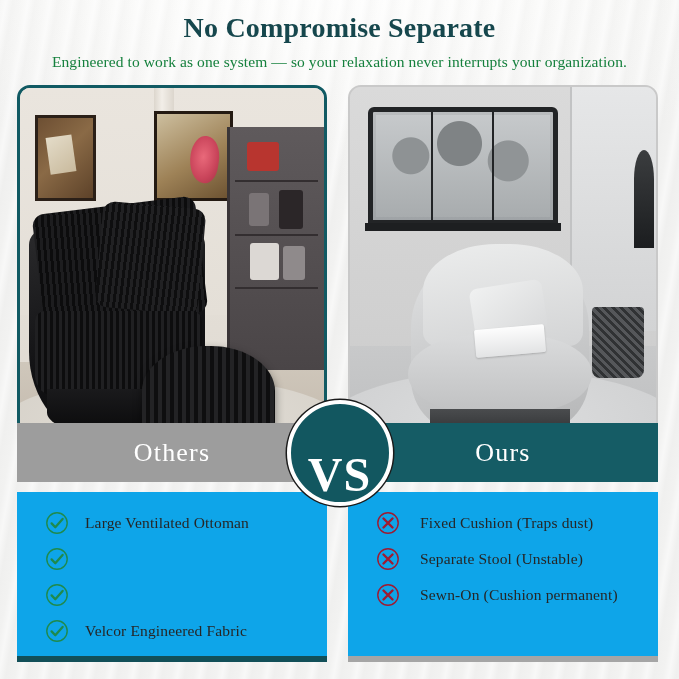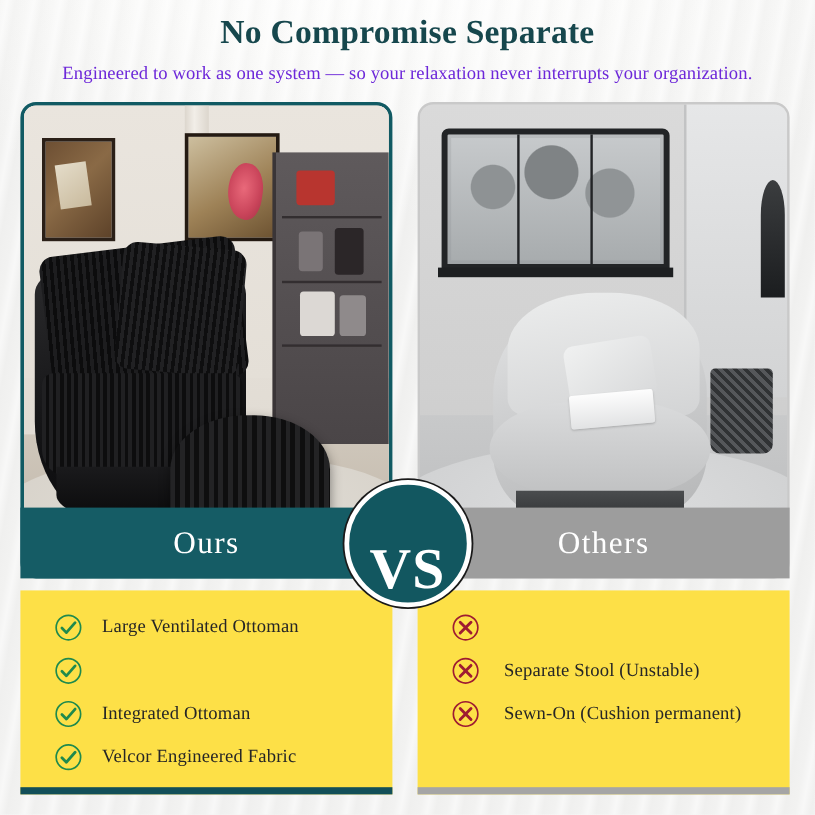--- a/index.html
+++ b/index.html
@@ -31,21 +31,21 @@
     text-align:center;
     font-size:28px;
     font-weight:bold;
     color:#16474d;
     letter-spacing:.2px;
     padding-top:12px;
   }
   .subtitle{
     text-align:center;
     font-size:15.5px;
-    color:#6d28d9;
+    color:#15803d;
     padding-top:9px;
     letter-spacing:.1px;
   }
 
   
   .panels{
     position:absolute;
     top:85px; left:17px;
     width:645px; height:397px;
     display:flex;
@@ -190,21 +190,21 @@
   }
 
   
   .lists{
     position:absolute; top:492px; left:17px;
     width:645px; height:170px;
     display:flex; gap:21px;
   }
   .list-card{
     width:310px; height:170px;
-    background:#fde047;
+    background:#0ea5e9;
     position:relative;
     padding-top:13px;
   }
   .list-card::after{
     content:""; position:absolute; left:0; right:0; bottom:0; height:6px;
   }
   .list-card.ours::after{ background:#124f58; }
   .list-card.others::after{ background:#a5a5a5; }
 
   .frow{
@@ -278,25 +278,25 @@
         <div class="r-chair-seat"></div>
         <div class="r-chair-base"></div>
         <div class="r-pillow"></div>
         <div class="r-book"></div>
         <div class="basket"></div>
       </div>
     </div>
   </div>
 
   <div class="bands">
+    <div class="band others">
+      <span>Others</span>
+    </div>
     <div class="band ours">
       <span>Ours</span>
-    </div>
-    <div class="band others">
-      <span>Others</span>
     </div>
   </div>
 
   <div class="vs-badge">
     <span>VS</span>
   </div>
 
   <div class="lists">
 
     <div class="list-card ours">
@@ -317,41 +317,41 @@
           </svg>
         </span>
       </div>
       <div class="frow">
         <span class="ico">
           <svg viewBox="0 0 24 24" width="24" height="24">
             <circle cx="12" cy="12" r="10.2" fill="none" stroke="#1f8a4d" stroke-width="1.4"></circle>
             <path d="M6.6 12.4 L10.3 16.2 L17.6 7.9" fill="none" stroke="#1f8a4d" stroke-width="2.3" stroke-linecap="round" stroke-linejoin="round"></path>
           </svg>
         </span>
-        <span class="ftext">Integrated Ottoman</span>
       </div>
       <div class="frow">
         <span class="ico">
           <svg viewBox="0 0 24 24" width="24" height="24">
             <circle cx="12" cy="12" r="10.2" fill="none" stroke="#1f8a4d" stroke-width="1.4"></circle>
             <path d="M6.6 12.4 L10.3 16.2 L17.6 7.9" fill="none" stroke="#1f8a4d" stroke-width="2.3" stroke-linecap="round" stroke-linejoin="round"></path>
           </svg>
         </span>
         <span class="ftext">Velcor Engineered Fabric</span>
       </div>
     </div>
 
     <div class="list-card others">
       <div class="frow">
         <span class="ico">
           <svg viewBox="0 0 24 24" width="24" height="24">
             <circle cx="12" cy="12" r="10.2" fill="none" stroke="#9e1b32" stroke-width="1.4"></circle>
             <path d="M7.5 7.5 L16.5 16.5 M16.5 7.5 L7.5 16.5" fill="none" stroke="#9e1b32" stroke-width="2.4" stroke-linecap="round"></path>
           </svg>
         </span>
+        <span class="ftext">Fixed Cushion (Traps dust)</span>
       </div>
       <div class="frow">
         <span class="ico">
           <svg viewBox="0 0 24 24" width="24" height="24">
             <circle cx="12" cy="12" r="10.2" fill="none" stroke="#9e1b32" stroke-width="1.4"></circle>
             <path d="M7.5 7.5 L16.5 16.5 M16.5 7.5 L7.5 16.5" fill="none" stroke="#9e1b32" stroke-width="2.4" stroke-linecap="round"></path>
           </svg>
         </span>
         <span class="ftext">Separate Stool (Unstable)</span>
       </div>

